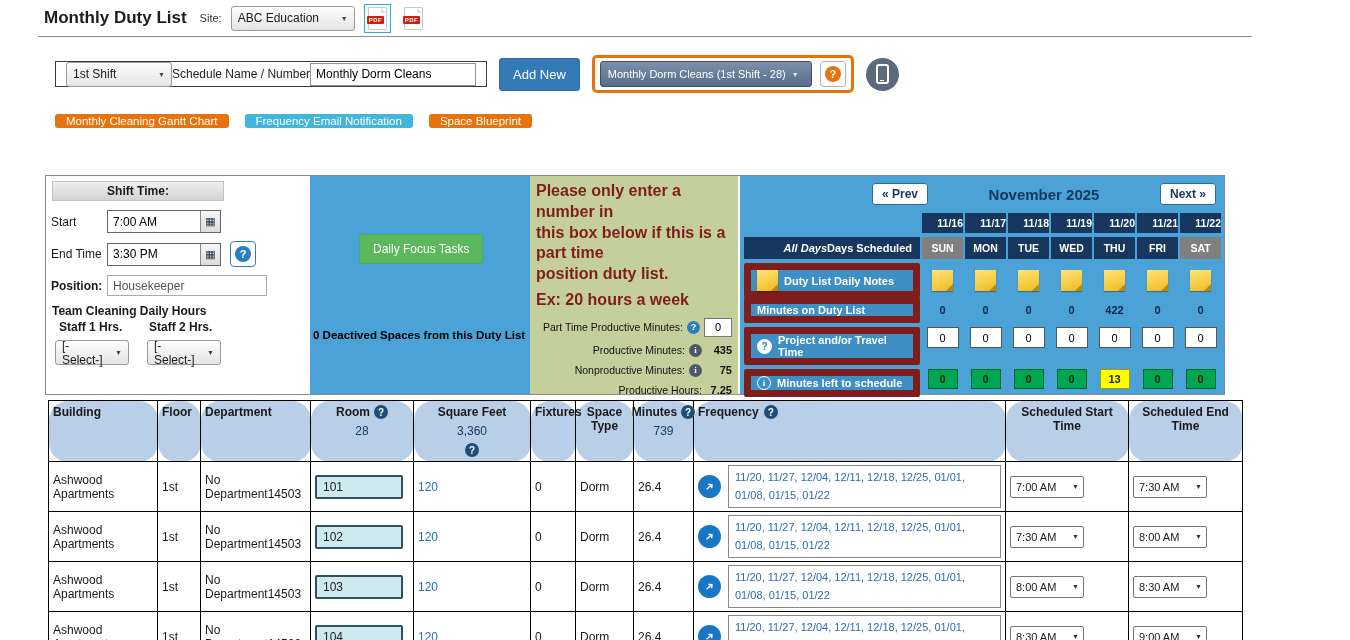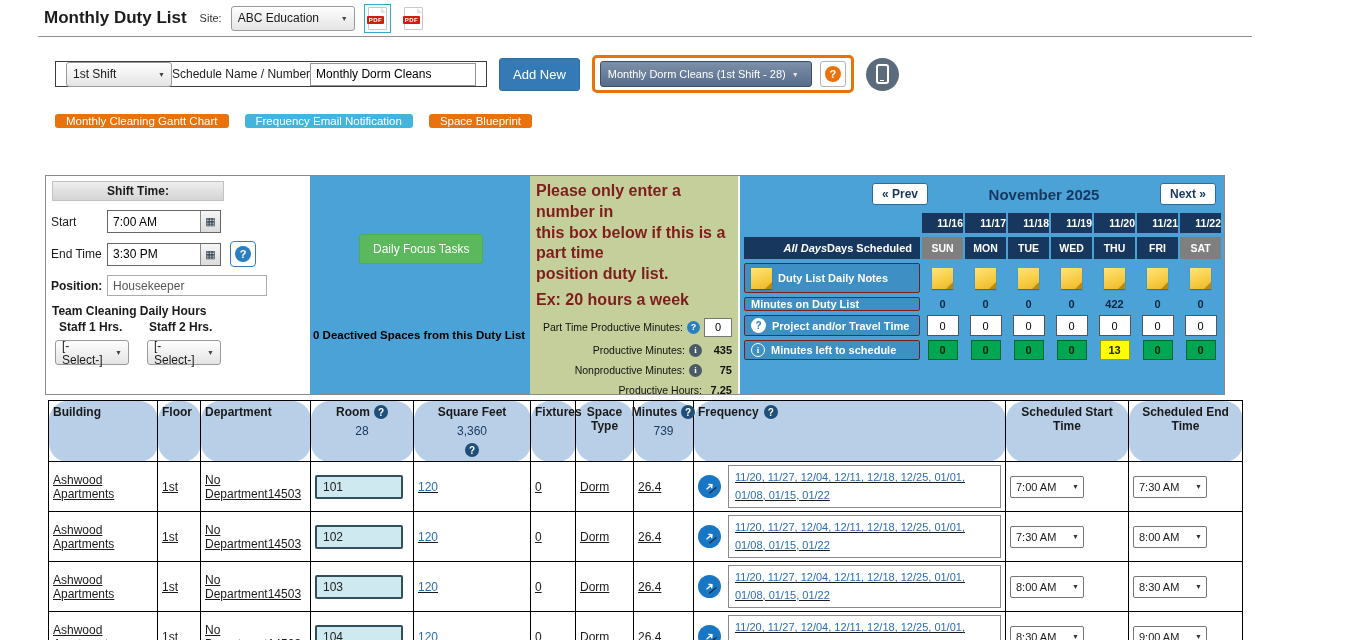--- a/index.html
+++ b/index.html
@@ -120,21 +120,21 @@
   .cal-row { display:grid; grid-template-columns:176px repeat(7,41px); column-gap:2px;
     margin-bottom:4px; }
   .date-cell { background:#17375e; color:#fff; font-weight:bold; font-size:10.5px;
     text-align:right; padding:4px 0; }
   .days-label { background:#17375e; color:#fff; display:flex; justify-content:flex-end;
     align-items:center; padding:0 8px; font-size:11px; font-weight:bold; }
   .all-days { font-style:italic; }
   .day-cell { background:#17375e; color:#fff; font-weight:bold; font-size:10.5px;
     text-align:center; padding:5px 0; }
   .day-cell.weekend { background:#7f7f7f; }
-  .row-label { background:#3e8fc3; border:1px solid #7f1d1d; border-radius:2px; color:#fff;
+  .row-label { background:#3e8fc3; border:7px solid #7f1d1d; border-radius:2px; color:#fff;
     font-weight:bold; font-size:11px; display:flex; align-items:center; gap:6px; padding:0 6px; }
   .sticky { width:21px; height:21px; position:relative; flex:none;
     background:linear-gradient(160deg,#ffe478 0%,#f6c93e 65%,#eab52c 100%);
     box-shadow:0 1px 1px rgba(0,0,0,.3); }
   .sticky::after { content:""; position:absolute; bottom:0; right:0; width:0; height:0;
     border-style:solid; border-width:0 0 7px 7px;
     border-color:transparent transparent #b98a10 transparent; }
   .note-row { height:30px; }
   .note-cell { display:flex; align-items:center; justify-content:center; cursor:pointer; }
   .min-cell { display:flex; align-items:center; justify-content:center;
@@ -168,21 +168,21 @@
   .th-center { text-align:center; }
   .th-stack { display:flex; flex-direction:column; align-items:center; gap:5px; }
   .th-stack .total { font-weight:normal; color:#17375e; }
   .th-line { display:inline-flex; align-items:center; gap:4px; }
   .q-icon { width:14px; height:14px; border-radius:50%; background:#1f4e79; color:#fff;
     font-size:10px; font-weight:bold; display:inline-flex; align-items:center;
     justify-content:center; flex:none; }
   .q-icon::after { content:"?"; }
   .freq-h { display:flex; align-items:center; gap:5px; }
   #duty-table tbody tr { height:50px; }
-  #duty-table tbody td { padding:2px 4px; vertical-align:middle;text-decoration:underline; }
+  #duty-table tbody td { padding:2px 4px; vertical-align:middle; }
   .c-left { text-align:left; }
   .c-center { }
   .room-input { width:88px; height:24px; background:#cfe9f0; border:2px solid #31505c;
     border-radius:2px; padding:0 6px; font-size:12px; color:#222;
     font-family:"Liberation Sans", sans-serif; }
   .sqft-link { color:#2a6db5; text-decoration:none; cursor:pointer; }
   .freq-wrap { display:flex; align-items:center; gap:7px; }
   .go-btn { width:23px; height:23px; border-radius:50%; background:#1777c4; color:#fff;
     display:flex; align-items:center; justify-content:center; flex:none; cursor:pointer; }
   .go-btn::after { content:"➜"; font-size:11px; transform:rotate(-40deg); }

